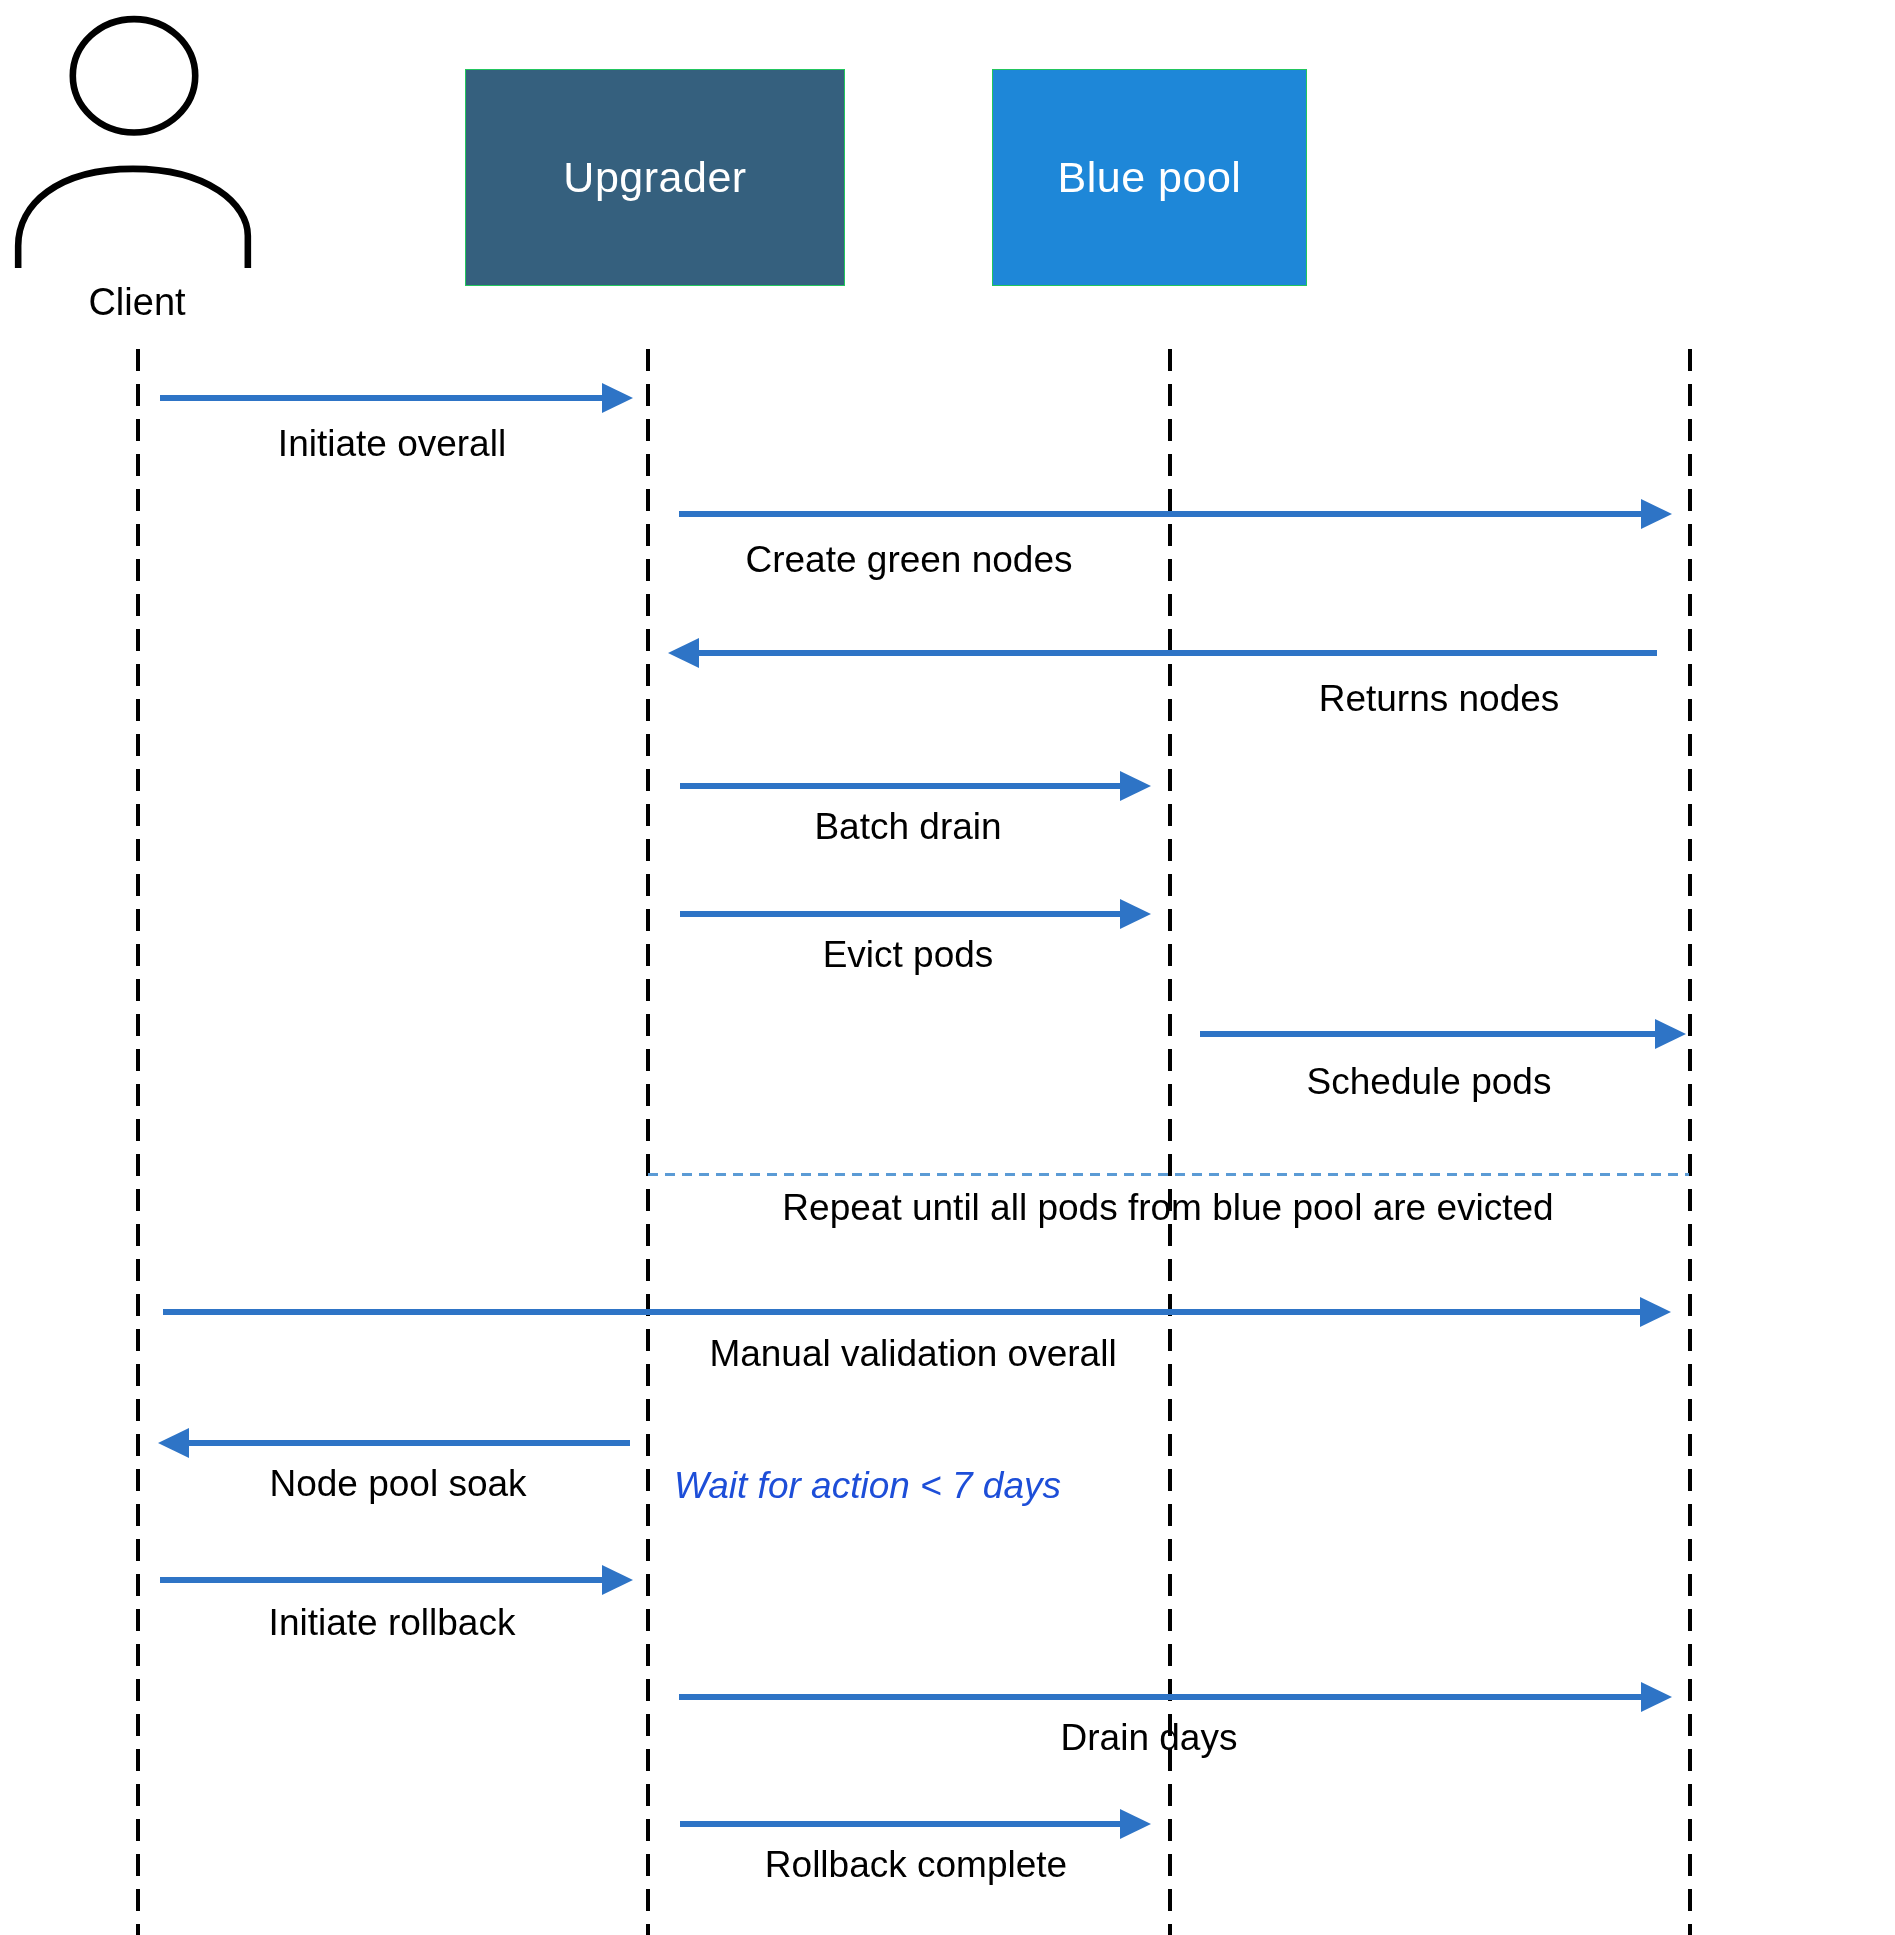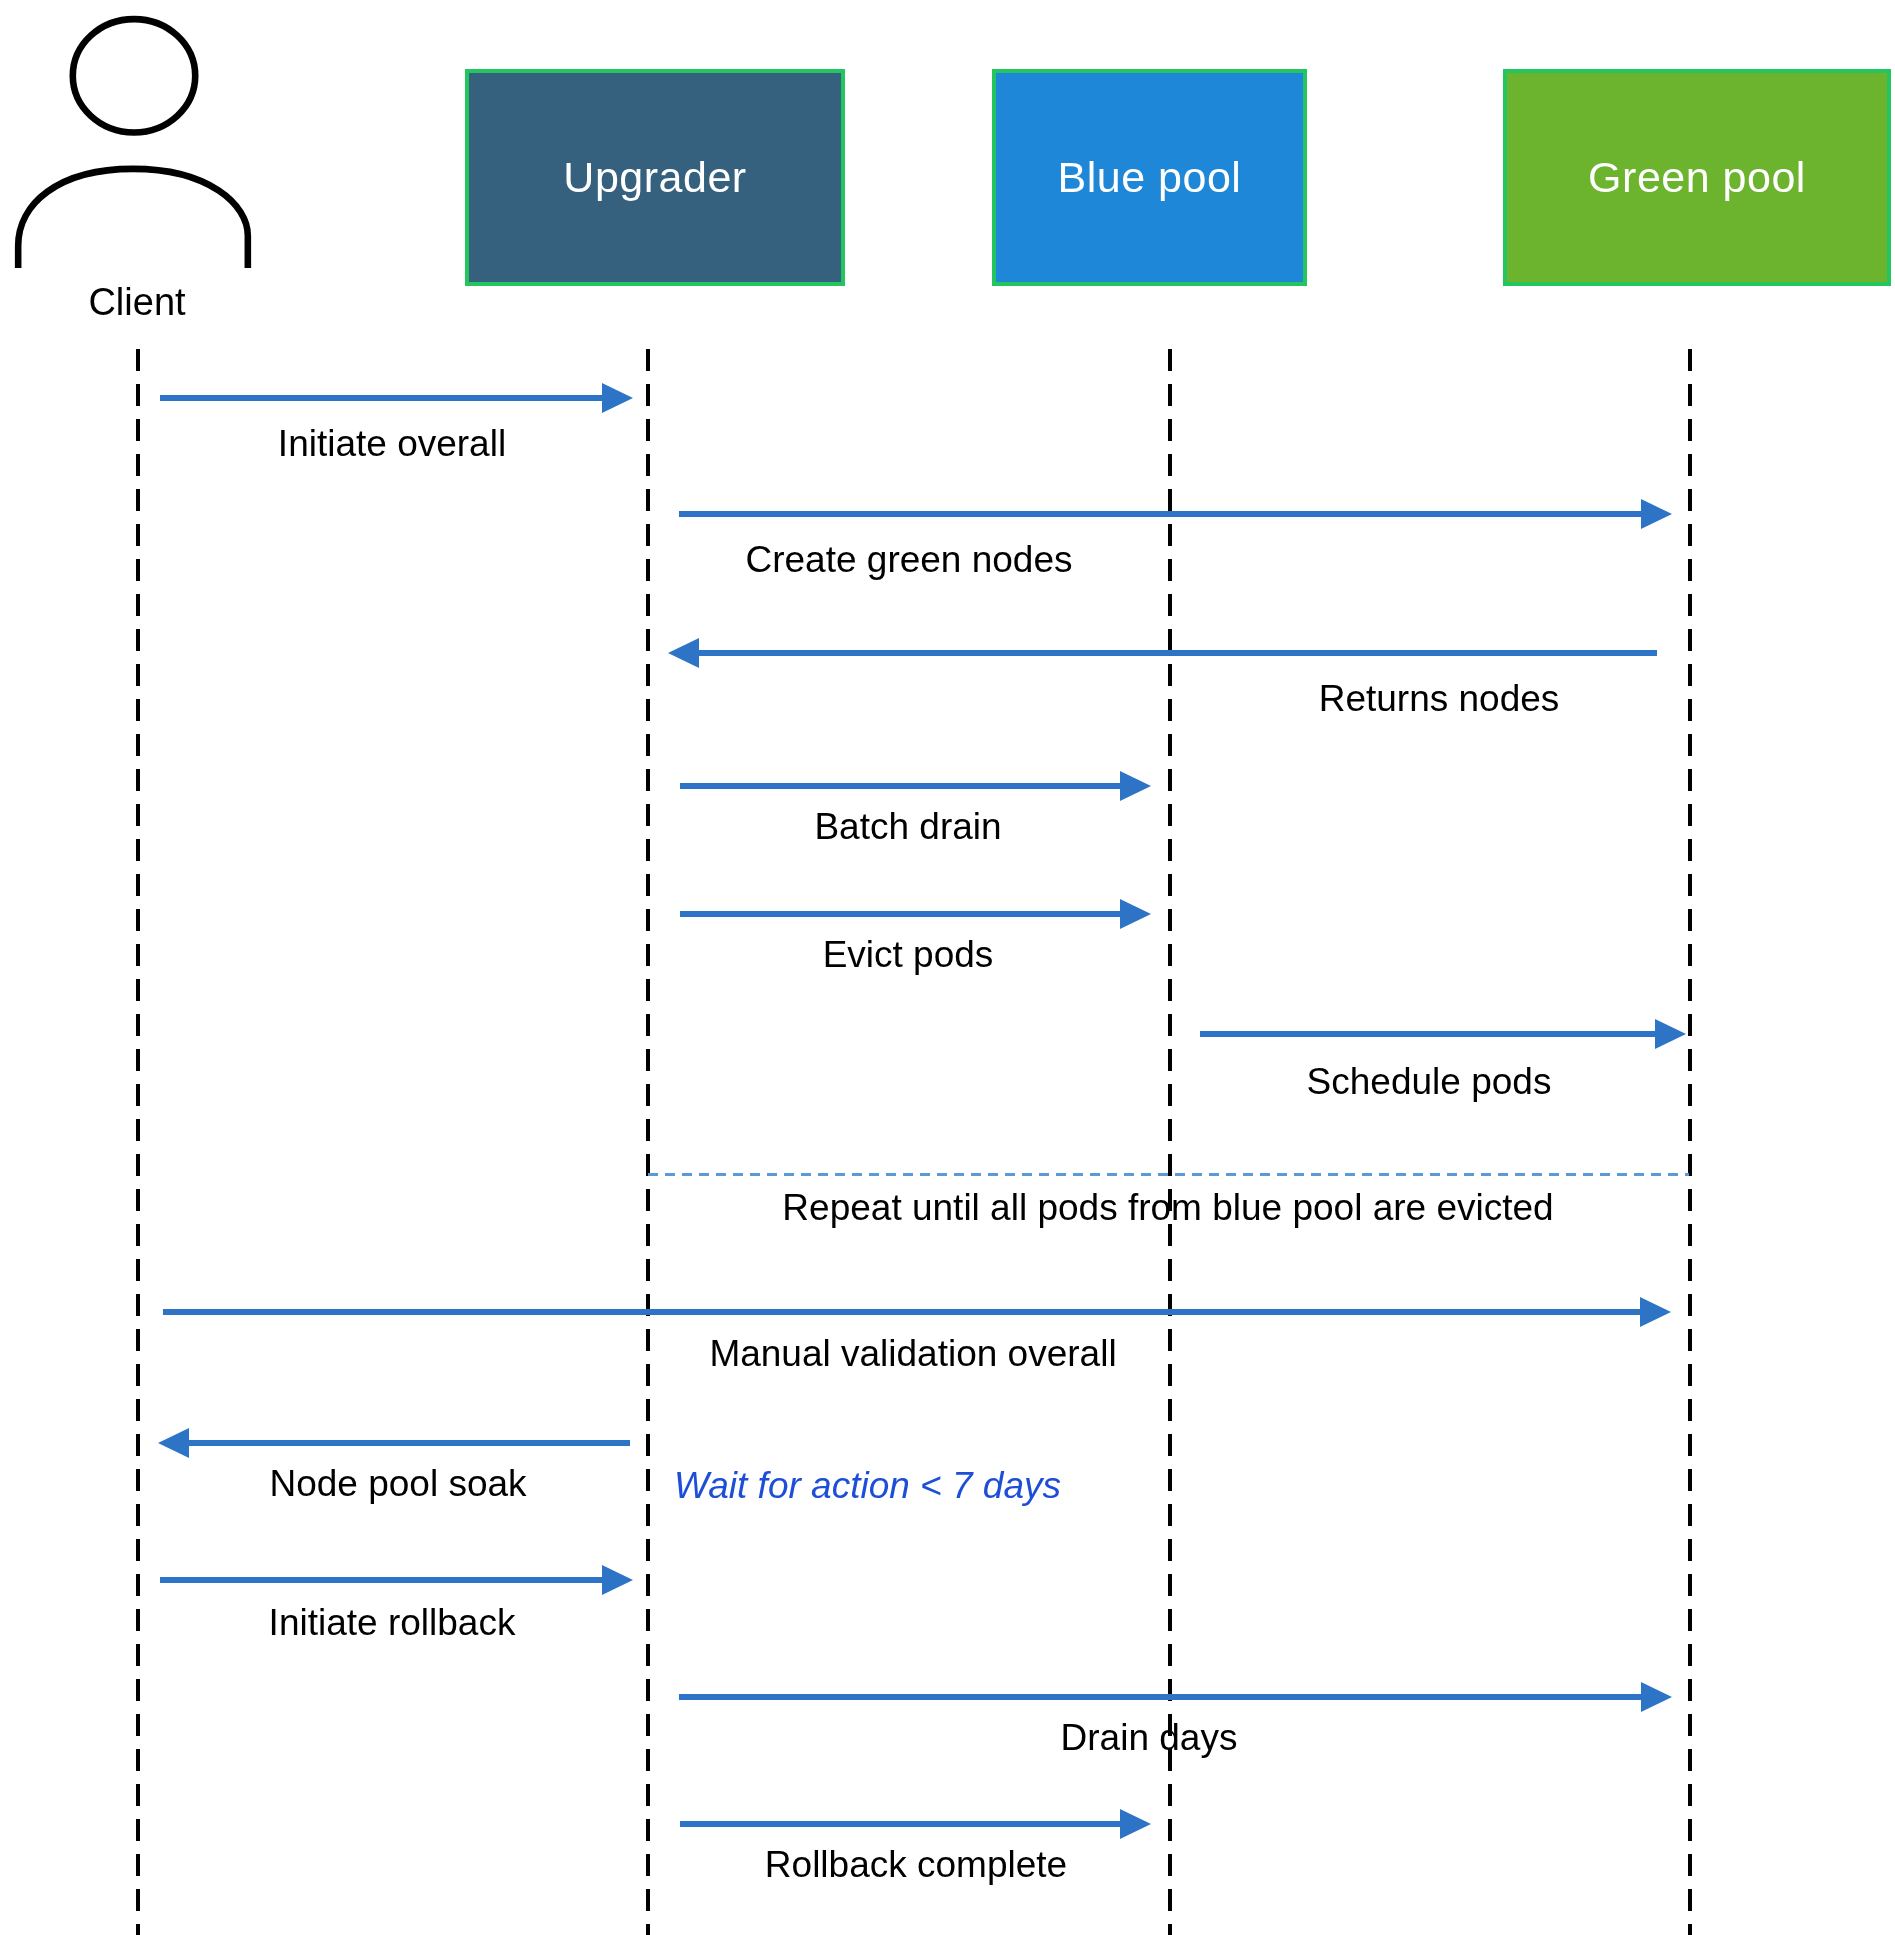--- a/index.html
+++ b/index.html
@@ -1,21 +1,21 @@
 <!DOCTYPE html>
 <html style="font-size:8px"><head>
 <meta charset="utf-8">
 <style>
   html,body{margin:0;padding:0;background:#ffffff;}
   #stage{
     position:relative;width:1895px;height:1936px;background:#ffffff;overflow:hidden;
     font-family:"Liberation Sans","DejaVu Sans",sans-serif;color:#000;
   }
   .actor-box{
-    position:absolute;top:69px;height:217px;border:4px solid #22c55e;box-sizing:border-box;
+    position:absolute;top:69px;height:217px;border:1px solid #22c55e;box-sizing:border-box;
     display:flex;align-items:center;justify-content:center;
     color:#fff;font-size:43px;font-weight:400;letter-spacing:0.5px;
   }
   .actor-label-dark{position:absolute;font-size:38px;color:#000;transform:translateX(-50%);white-space:nowrap;}
   .lifeline{
     position:absolute;top:349px;bottom:0;width:3.5px;
     background:repeating-linear-gradient(to bottom,#000 0 22px,transparent 22px 35px);
   }
   .arrow{position:absolute;height:5.6px;background:#2E74C6;}
   .head-r{
@@ -50,23 +50,20 @@
       <path d="M8 512 L8 468 C8 386 86 316 235 316 C384 316 462 386 462 448 L462 512" fill="#fff" stroke="#000" stroke-width="13" stroke-linejoin="round"></path>
     </svg>
   </div>
   <div class="actor-label-dark" style="left:137px;top:281px;">Client</div>
 
   <div class="actor-box" style="left:465px;width:380px;background:#35607E;">
     <span>Upgrader</span>
   </div>
   <div class="actor-box" style="left:992px;width:315px;background:#1E87D8;">
     <span>Blue pool</span>
-  </div>
-  <div class="actor-box" style="left:1503px;width:388px;background:#6CB32E;">
-    <span>Green pool</span>
   </div>
 
   <div class="lifeline" style="left:136px;"></div>
   <div class="lifeline" style="left:646px;"></div>
   <div class="lifeline" style="left:1168px;"></div>
   <div class="lifeline" style="left:1688px;"></div>
 
   <div class="arrow" style="left:160px;top:395px;width:442px;">
     <span class="head-r"></span>
   </div>

